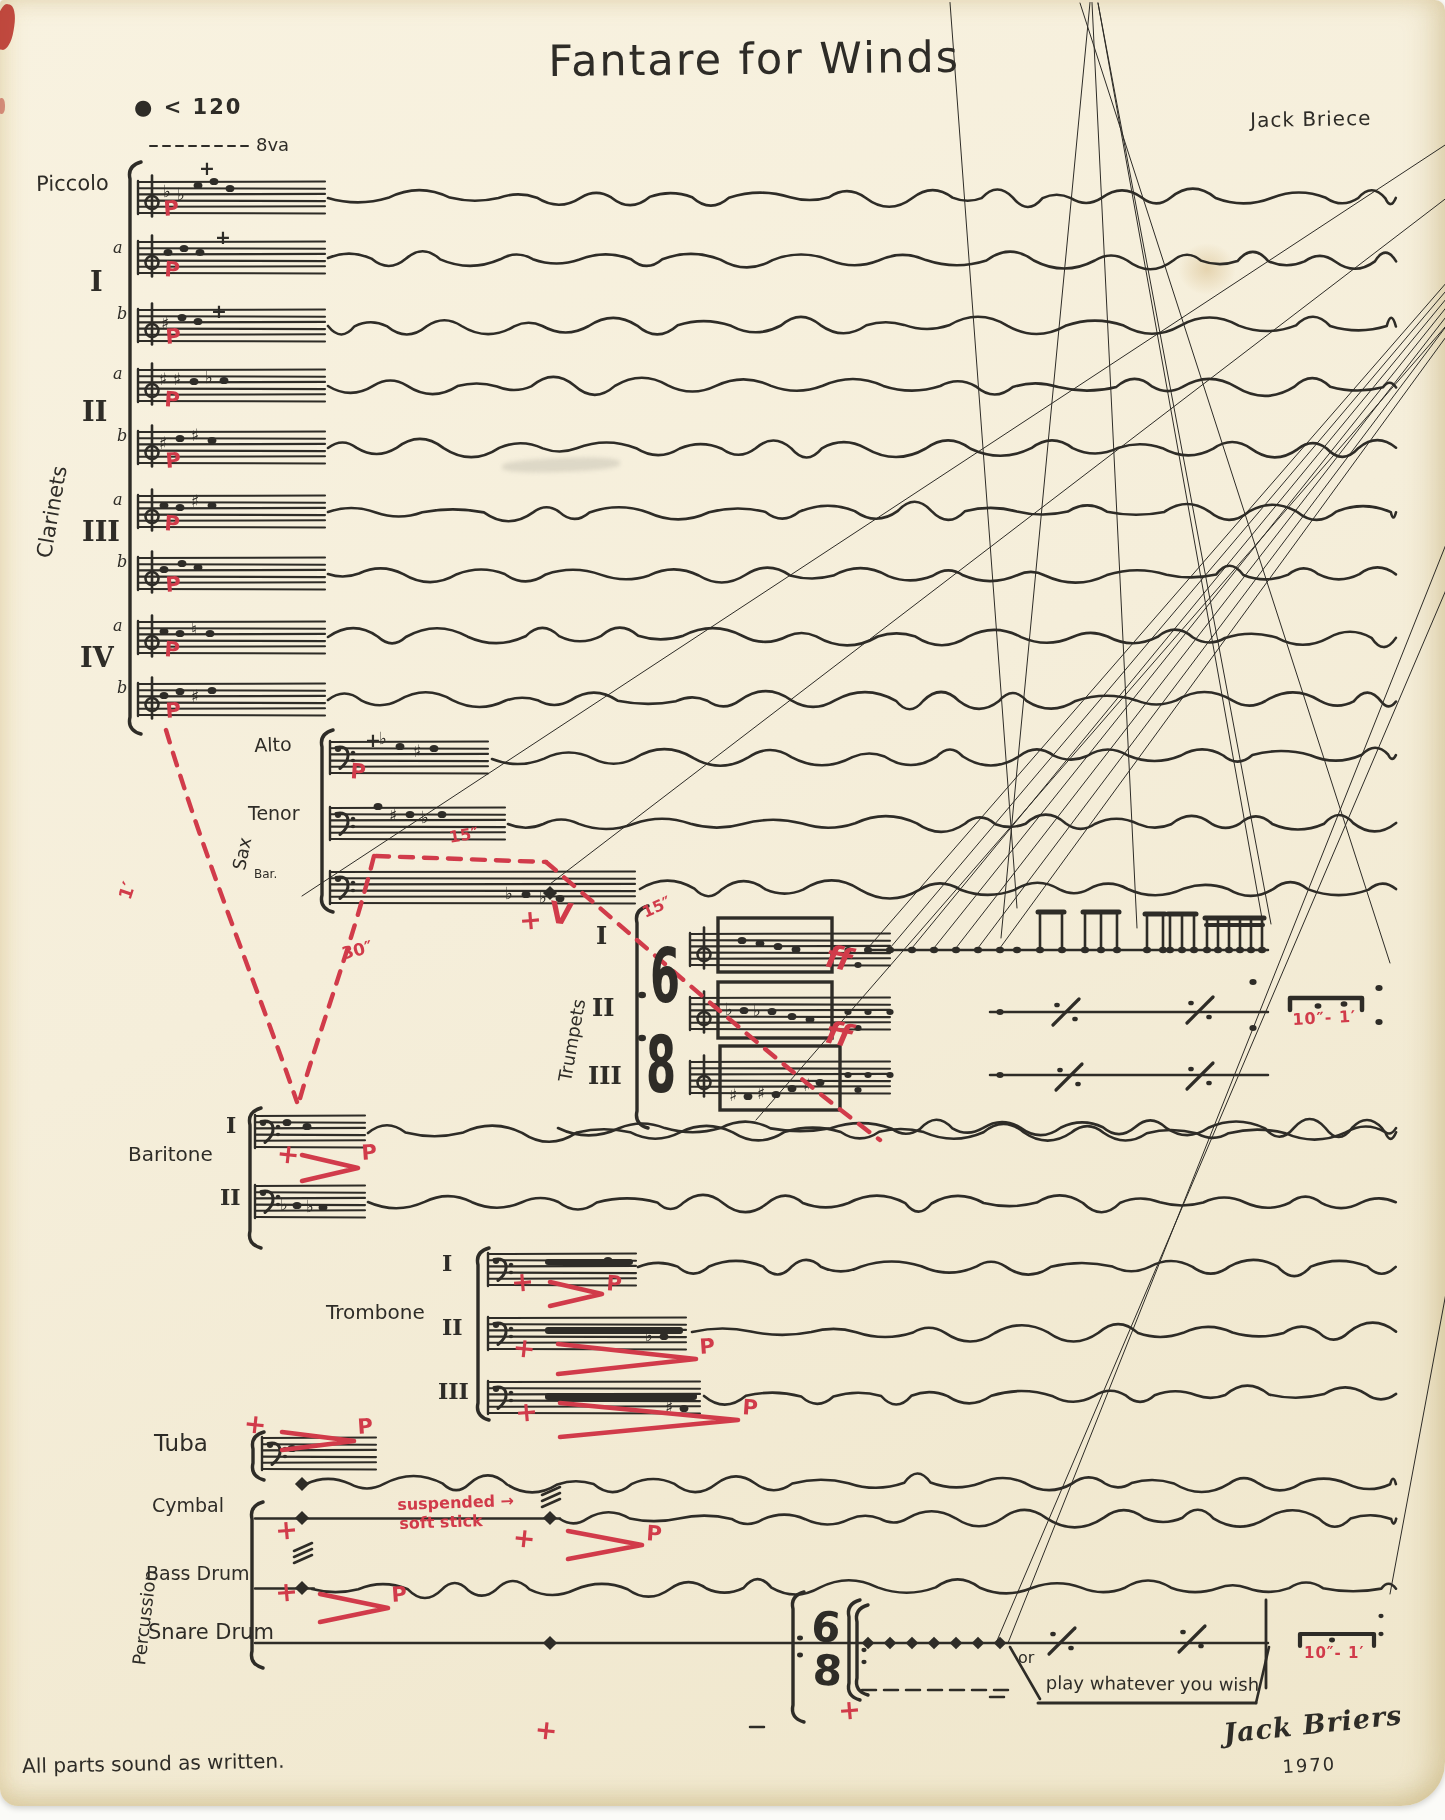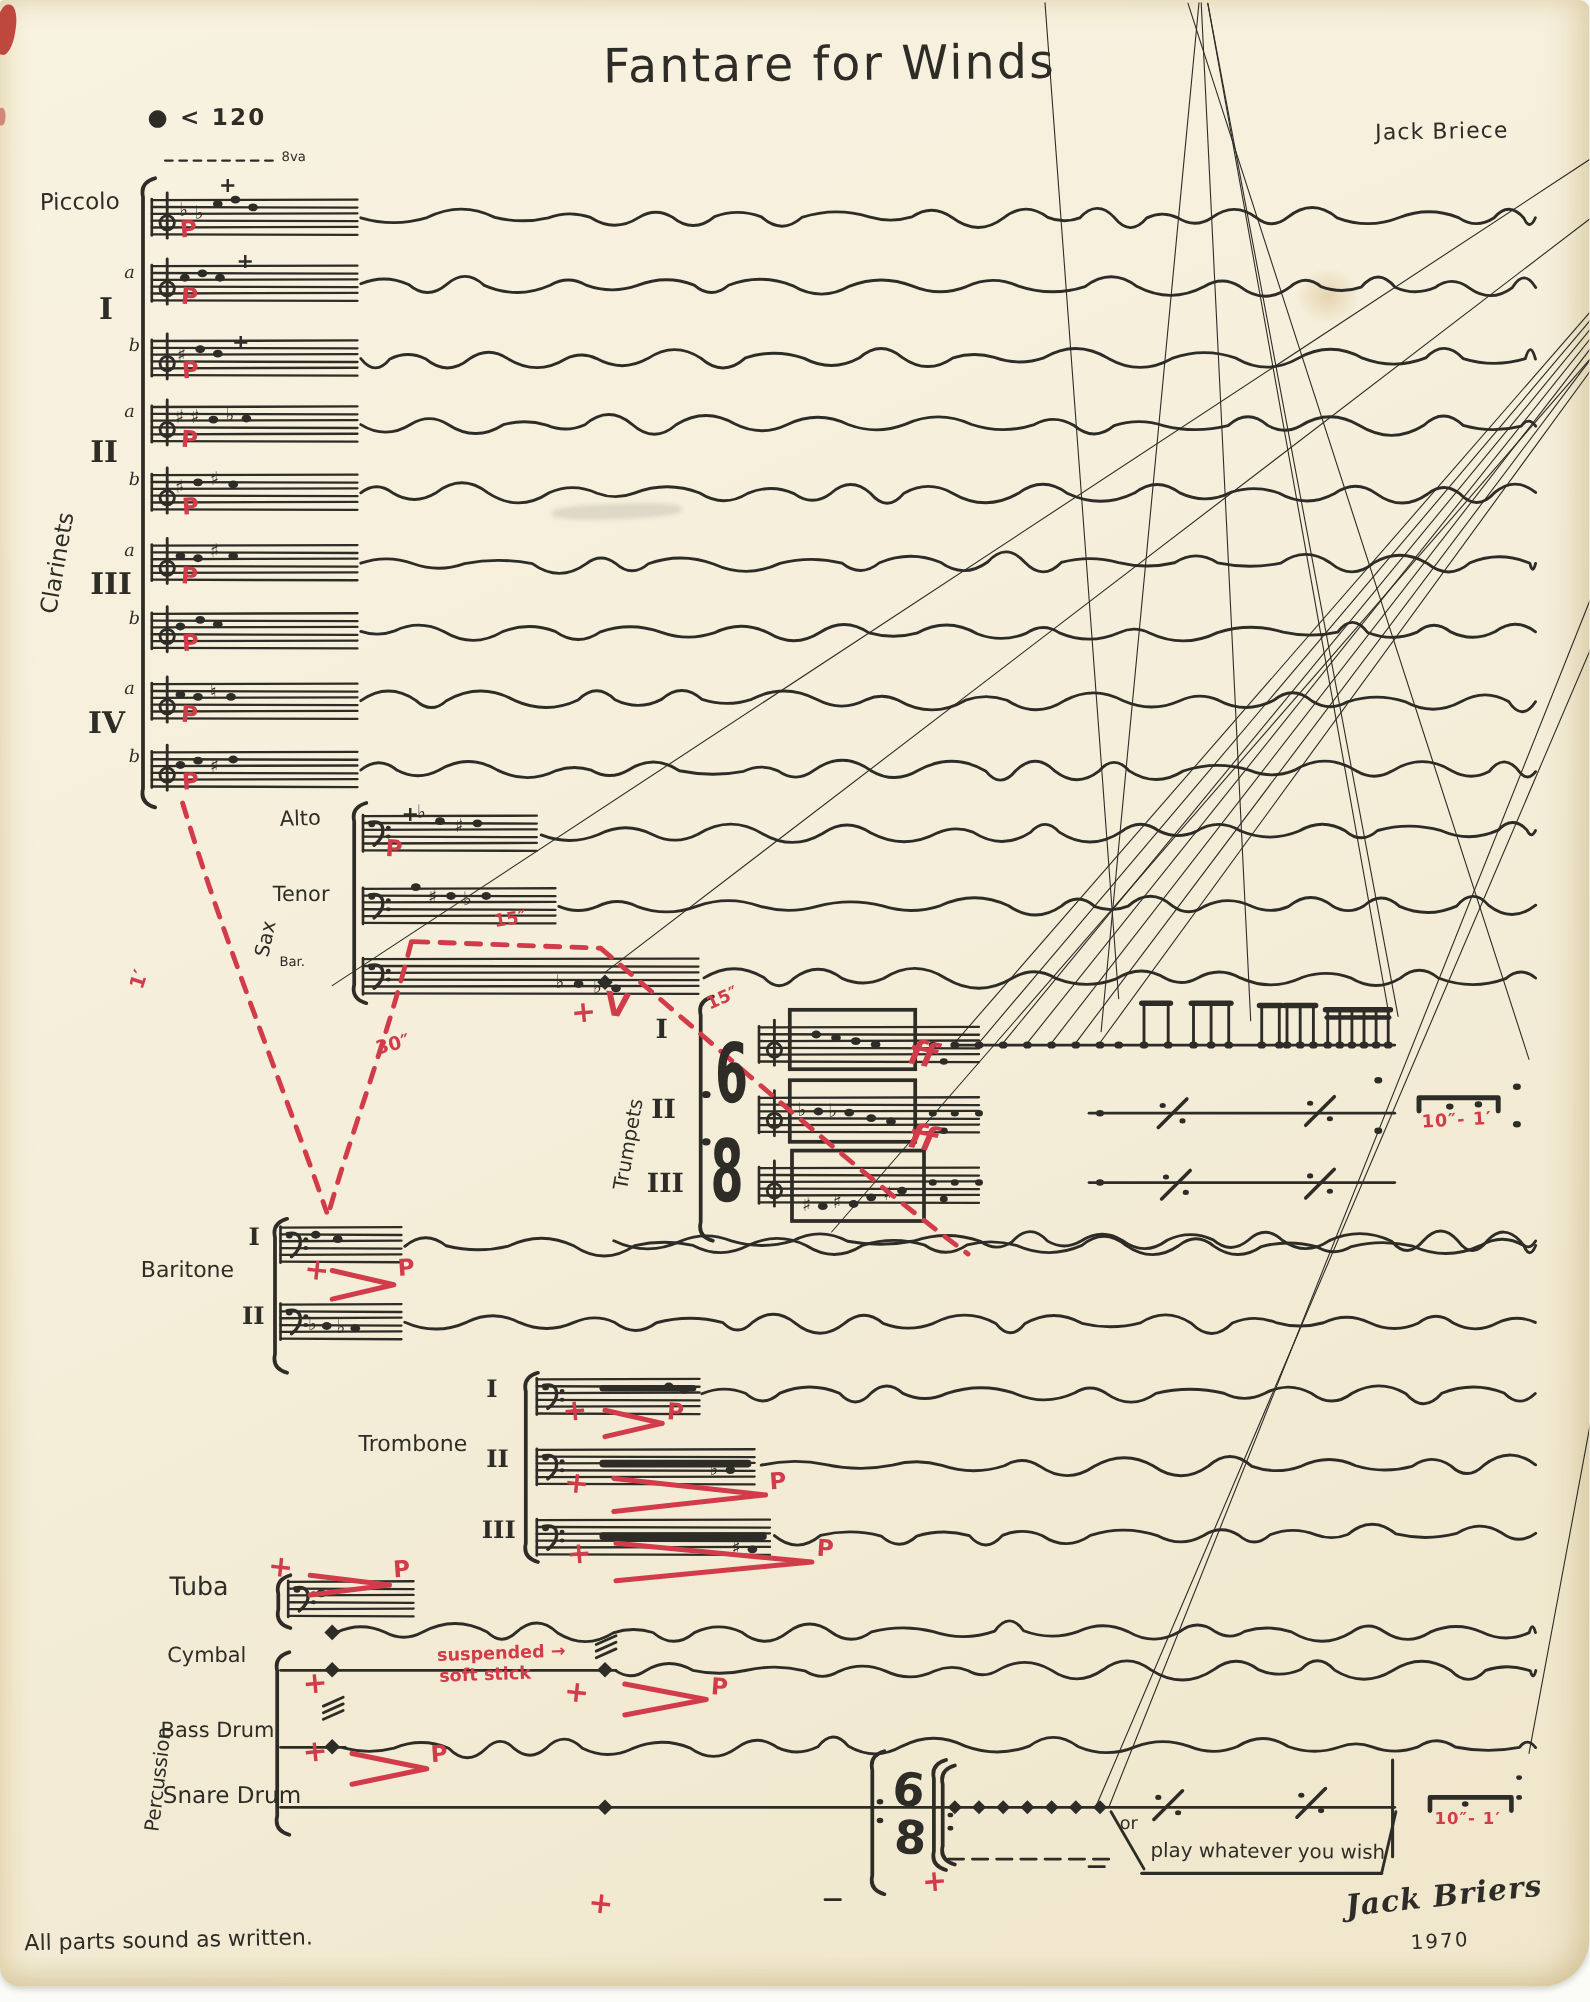--- a/index.html
+++ b/index.html
@@ -544,21 +544,21 @@
       <text x="548" y="922" fill="#d13b4a" font-size="30" font-family="&quot;DejaVu Sans&quot;,sans-serif" font-weight="bold" transform="rotate(8 548 922)">V</text>
       <text x="0" y="0" fill="#2e2c27" font-size="60" font-family="&quot;DejaVu Sans&quot;,sans-serif" font-weight="bold" transform="matrix(0.72,0,0,1.25,650,1002)">6</text>
       <text x="0" y="0" fill="#2e2c27" font-size="60" font-family="&quot;DejaVu Sans&quot;,sans-serif" font-weight="bold" transform="matrix(0.72,0,0,1.3,646,1092)">8</text>
       <text x="810" y="1640" fill="#2e2c27" font-size="42" font-family="&quot;DejaVu Sans&quot;,sans-serif" font-weight="bold" transform="rotate(6 810 1640)">6</text>
       <text x="812" y="1684" fill="#2e2c27" font-size="42" font-family="&quot;DejaVu Sans&quot;,sans-serif" font-weight="bold" transform="rotate(4 812 1684)">8</text>
     </svg>
 
   <div class="lbl" style="left:548px;top:40px;font-size:43px;letter-spacing:2px;transform:rotate(-0.6deg);">Fantare for Winds</div>
   <div class="lbl" style="left:1250px;top:110px;font-size:20px;letter-spacing:1px;transform:rotate(-1deg);">Jack Briece</div>
   <div class="lbl" style="left:134px;top:97px;font-size:21px;font-weight:bold;letter-spacing:2px;text-align:right;">● &lt; 120</div>
-  <div class="lbl" style="left:256px;top:136px;font-size:12px;">8va</div>
+  <div class="lbl" style="left:256px;top:136px;font-size:18px;">8va</div>
 
   <div class="lbl" style="left:36px;top:174px;font-size:21px;transform:rotate(-1deg);">Piccolo</div>
   <div class="lbl" style="left:34px;top:556px;font-size:21px;transform:rotate(-80deg);">Clarinets</div>
   <div class="lbl serif" style="left:90px;top:268px;font-size:27px;font-weight:bold;">I</div>
   <div class="lbl serif" style="left:82px;top:398px;font-size:27px;font-weight:bold;">II</div>
   <div class="lbl serif" style="left:82px;top:518px;font-size:27px;font-weight:bold;">III</div>
   <div class="lbl serif" style="left:80px;top:644px;font-size:27px;font-weight:bold;">IV</div>
   <div class="lbl serif ital" style="left:113px;top:240px;font-size:16px;">a</div>
   <div class="lbl serif ital" style="left:117px;top:306px;font-size:16px;">b</div>
   <div class="lbl serif ital" style="left:113px;top:366px;font-size:16px;">a</div>

